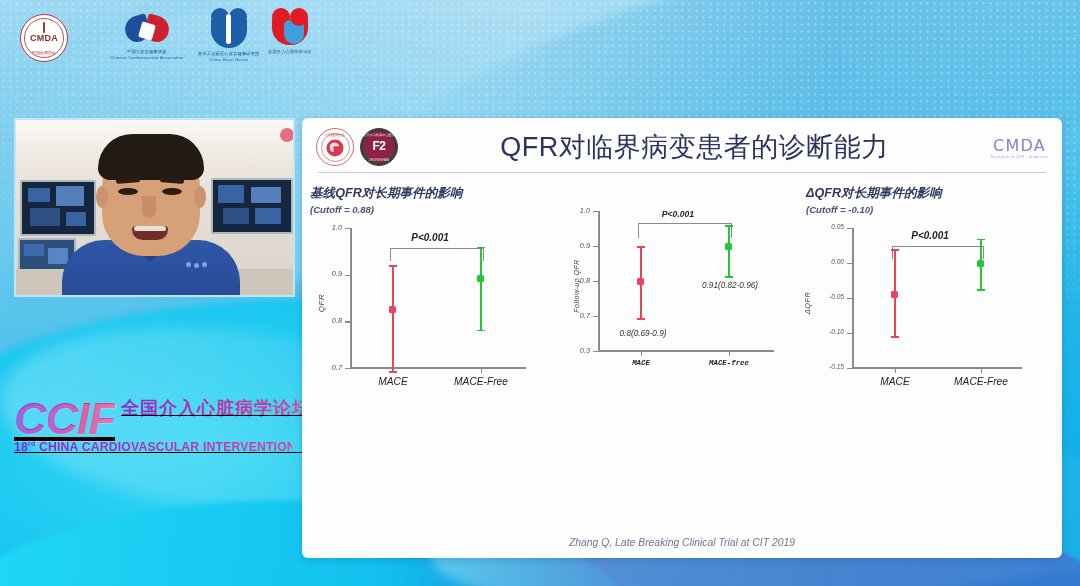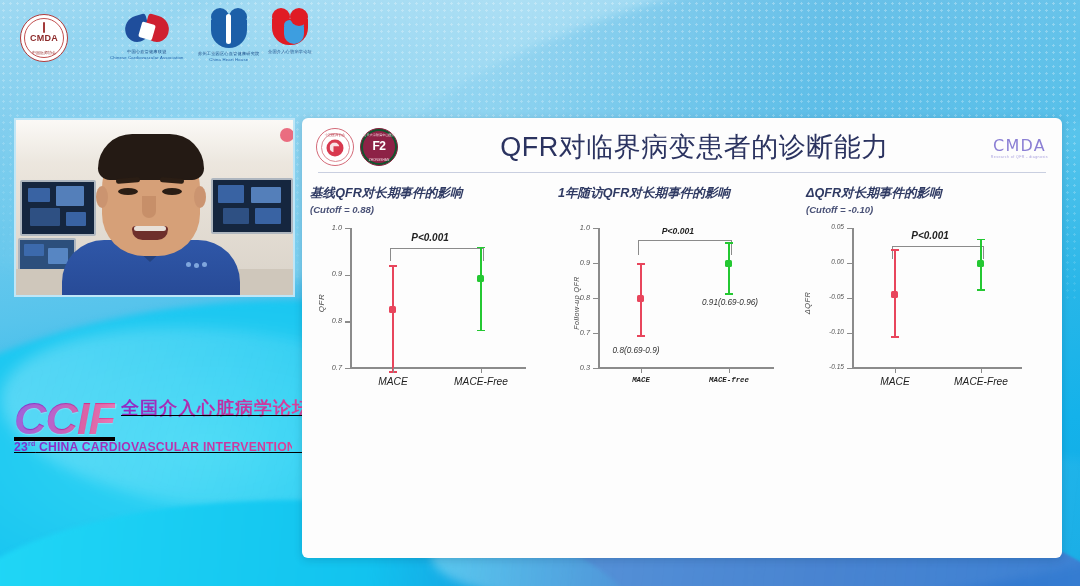--- a/index.html
+++ b/index.html
@@ -287,21 +287,21 @@
 </div>
 
 <div id="ccif">
   <div class="ccif-row1">
     <div class="ccif-word">CCIF</div>
     <div class="ccif-cn">
       <div>全国介入心脏病学论坛</div>
     </div>
   </div>
   <div class="ccif-en">
-    <span>23</span><sup>rd</sup>
+    <span>18</span><sup>rd</sup>
     <span>CHINA CARDIOVASCULAR INTERVENTION FORUM</span>
   </div>
 </div>
 
 <div id="slide">
 
   <div class="slide-head">
     <div class="seal seal-a">
       <div class="seal-a-top">中国医师协会</div>
       <div class="seal-a-in"></div>
@@ -358,21 +358,20 @@
           <div class="cap t" style="background:#24c832;"></div>
           <div class="cap b" style="background:#24c832;"></div>
           <div class="dot" style="top:28px;background:#24c832;"></div>
         </div>
         <div class="xtick" style="left:170.9px;"></div>
         <div class="xlab" style="left:171px;">MACE-Free</div>
       </div>
     </div>
 
     <div class="panel">
-      <div class="p-title">1年随访QFR对长期事件的影响</div>
       <div class="p-sub"></div>
       <div class="plot">
         <div class="ytitle" style="left:-8px;font-size:7px;">Follow-up QFR</div>
         <div class="yaxis"></div>
         <div class="xaxis"></div>
 
         <div class="ytick" style="top:10px;">
             <span class="ylab">1.0</span>
           </div>
         <div class="ytick" style="top:45px;">
@@ -389,30 +388,30 @@
           </div>
 
         <div class="ptxt" style="left:120px;top:8px;font-size:8.6px;">P&lt;0.001</div>
         <div class="pbr" style="left:80px;top:22px;width:92px;height:14px;"></div>
 
         <div class="eb" style="left:82px;top:45px;height:73.5px;background:#e8455c;">
           <div class="cap t" style="background:#e8455c;"></div>
           <div class="cap b" style="background:#e8455c;"></div>
           <div class="dot" style="top:31.5px;background:#e8455c;"></div>
         </div>
-        <div class="ann" style="left:78px;top:128px;">0.8(0.69-0.9)</div>
+        <div class="ann" style="left:85px;top:128px;">0.8(0.69-0.9)</div>
         <div class="xtick" style="left:82.9px;"></div>
         <div class="xlab mono" style="left:83px;">MACE</div>
 
         <div class="eb" style="left:170px;top:24px;height:52.5px;background:#24c832;">
           <div class="cap t" style="background:#24c832;"></div>
           <div class="cap b" style="background:#24c832;"></div>
           <div class="dot" style="top:17.5px;background:#24c832;"></div>
         </div>
-        <div class="ann" style="left:172px;top:80px;">0.91(0.69-0.96)</div>
+        <div class="ann" style="left:172px;top:80px;">0.91(0.82-0.96)</div>
         <div class="xtick" style="left:170.9px;"></div>
         <div class="xlab mono" style="left:171px;">MACE-free</div>
       </div>
     </div>
 
     <div class="panel">
       <div class="p-title">ΔQFR对长期事件的影响</div>
       <div class="p-sub">(Cutoff = -0.10)</div>
       <div class="plot">
         <div class="ytitle" style="left:-10px;font-size:7.4px;">ΔQFR</div>
@@ -450,13 +449,14 @@
           <div class="cap t" style="background:#24c832;"></div>
           <div class="cap b" style="background:#24c832;"></div>
           <div class="dot" style="top:21px;background:#24c832;"></div>
         </div>
         <div class="xtick" style="left:174.9px;"></div>
         <div class="xlab" style="left:175px;">MACE-Free</div>
       </div>
     </div>
   </div>
 
+  <div class="cite">Zhang Q, Late Breaking Clinical Trial at CIT 2019</div>
 </div>
 
 </body></html>

